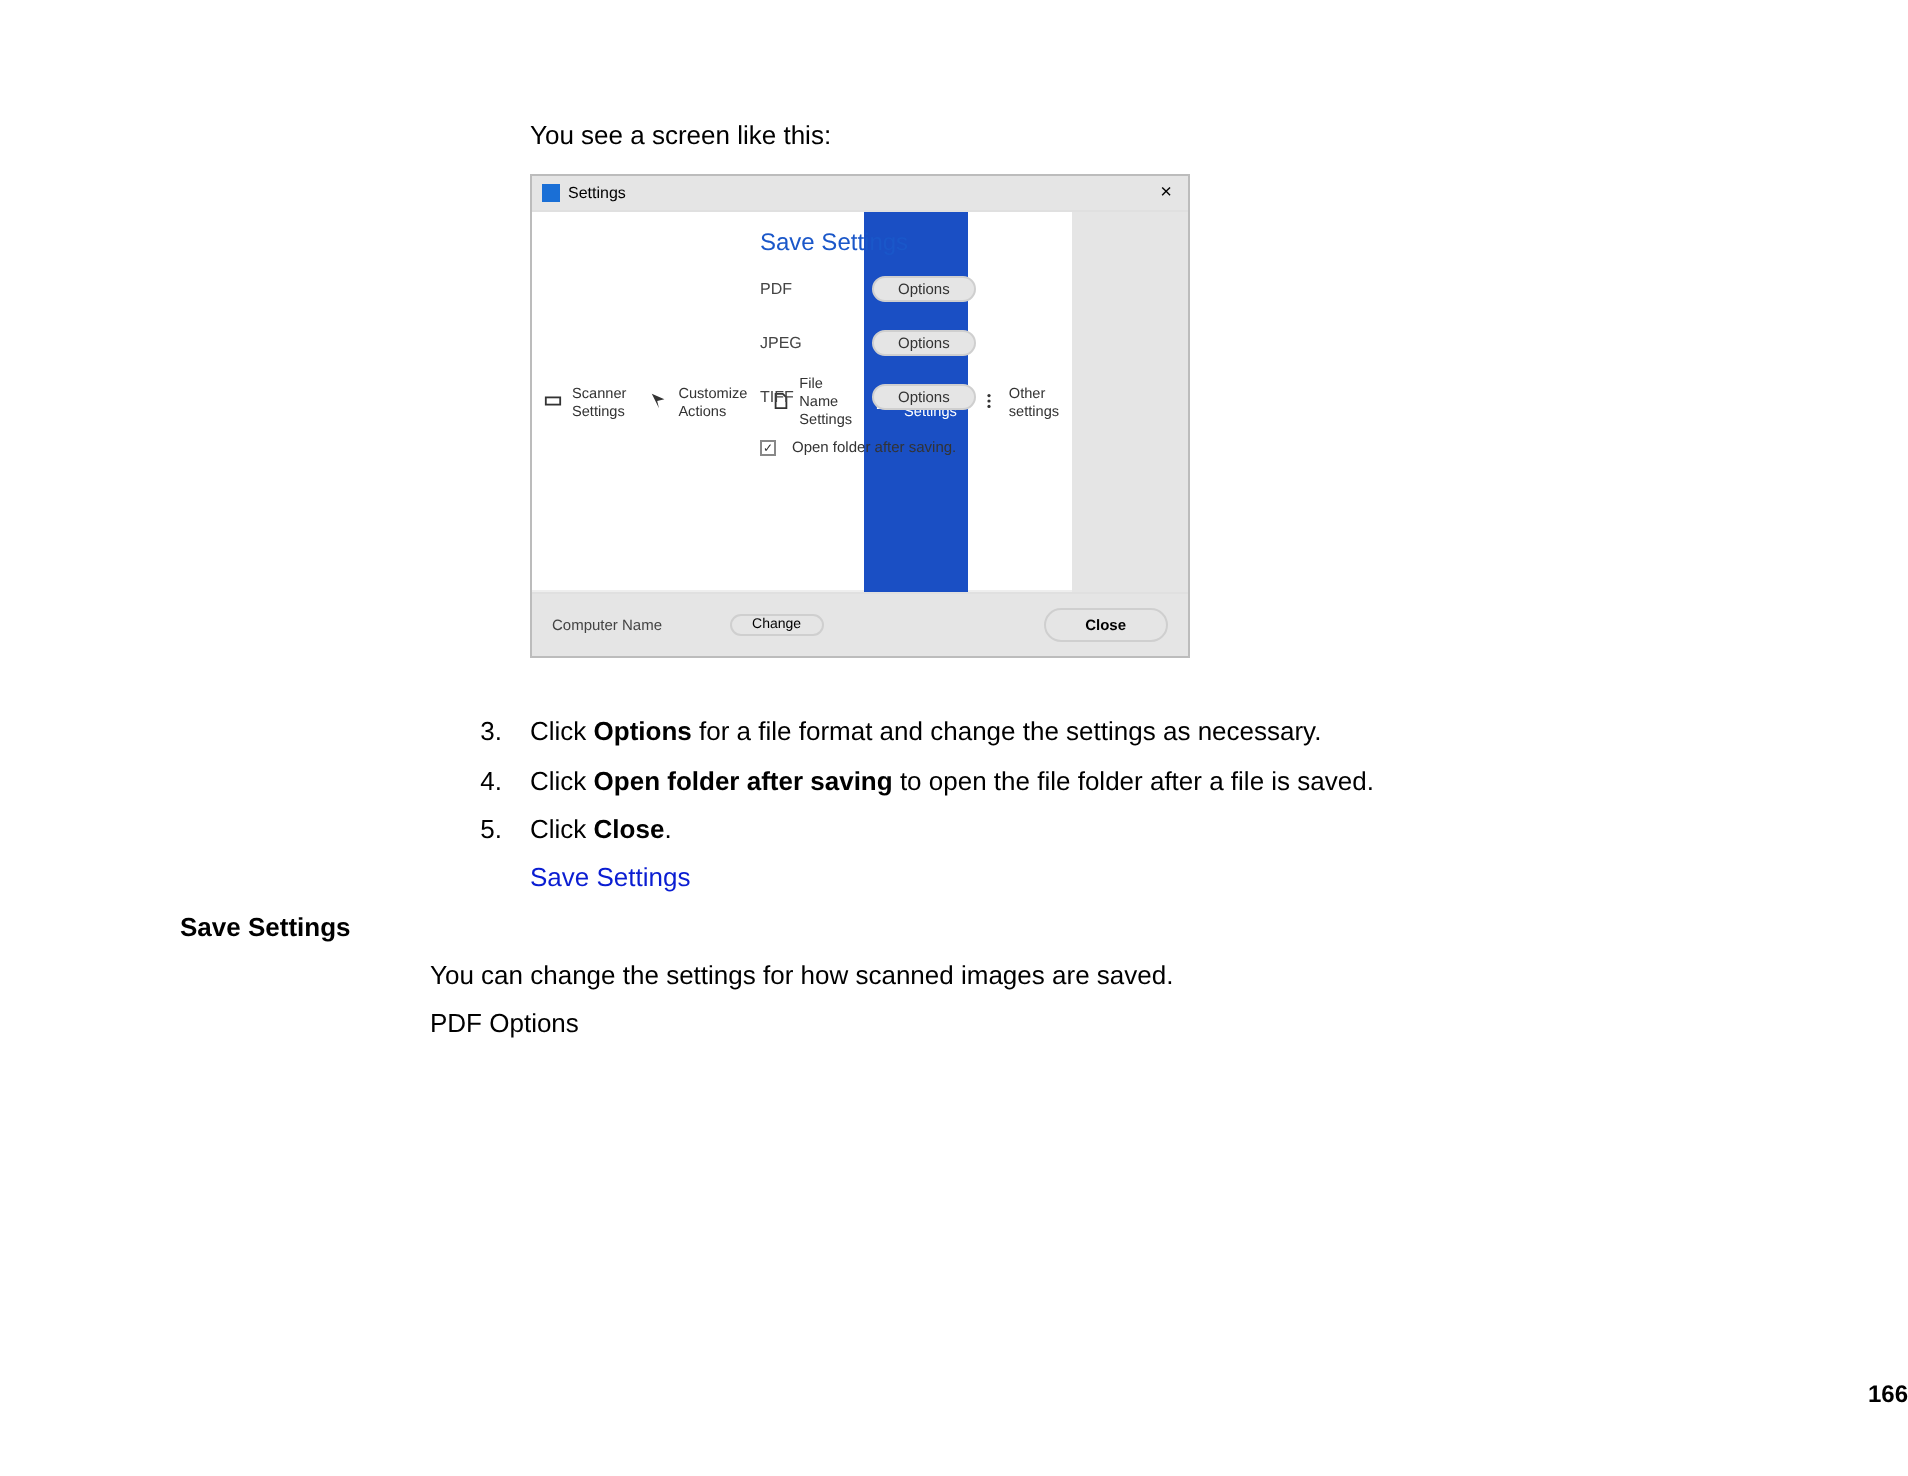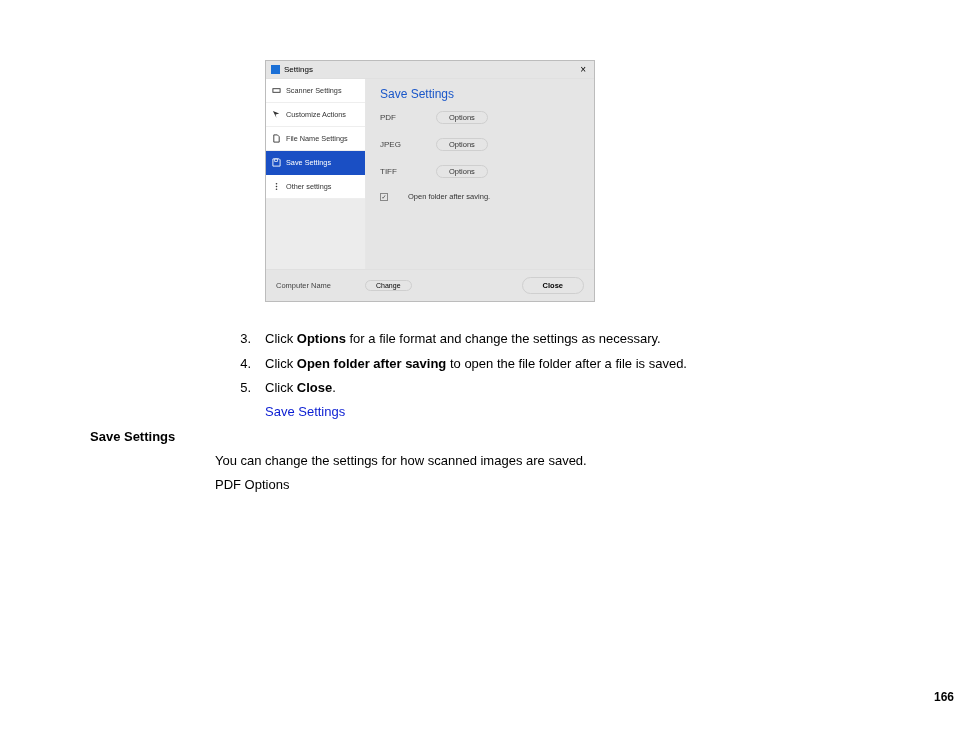--- a/index.html
+++ b/index.html
@@ -31,42 +31,42 @@
   .titlebar-left { display: flex; align-items: center; gap: 4px; }
   .title-icon {
     width: 9px; height: 9px; background: #1a6fd6; display: inline-block;
   }
   .close-x { font-size: 10px; padding: 0 3px; }
   .dialog-body { display: flex; height: 190px; }
   .nav {
     width: 100px;
     border-right: 1px solid #e6e6e6;
     background: #fff;
-    display: flex; flex-direction: column;
+    display: flex; flex-direction: row;
   }
   .nav-item {
     display: flex; align-items: center; gap: 5px;
     padding: 7px 6px;
     border-bottom: 1px solid #eee;
     font-size: 7.3px;
     color: #333;
     background: #fff;
   }
   .nav-item.active { background: #1a4fc4; color: #fff; border-bottom-color: #1a4fc4;}
   .nav-icon { width: 9px; height: 9px; display: inline-flex; align-items: center; justify-content: center; }
   .nav-fill { flex: 1; background: #ececec; }
   .panel { flex: 1; padding: 8px 10px 6px 14px; }
   .panel-title { color: #1a57c9; font-size: 12px; margin-bottom: 10px; }
   .opt-row { display: flex; align-items: center; gap: 26px; margin-bottom: 14px; }
   .opt-label { width: 30px; font-size: 8px; color: #444; }
   .opt-btn {
     background: #e5e5e5; border: 1px solid #cfcfcf; border-radius: 8px;
     font-size: 7.5px; padding: 1px 12px; color: #333;
   }
-  .chk-row { display: flex; align-items: center; gap: 20px; font-size: 7.5px; color: #333; margin-top: 2px;}
+  .chk-row { display: flex; align-items: center; gap: 8px; font-size: 7.5px; color: #333; margin-top: 2px;}
   .chk { width: 8px; height: 8px; border: 1px solid #888; display:inline-flex; align-items:center; justify-content:center; font-size:6px; color:#333;}
   .dialog-footer {
     border-top: 1px solid #e0e0e0;
     display: flex; align-items: center; justify-content: space-between;
     padding: 7px 10px;
   }
   .cn-group { display: flex; align-items: center; gap: 34px; font-size: 7.5px; color: #444;}
   .change-btn {
     background: #e5e5e5; border: 1px solid #cfcfcf; border-radius: 8px;
     font-size: 7px; padding: 1px 10px;
@@ -88,20 +88,21 @@
   .pagenum {
     position: absolute; bottom: 34px; left: 0; right: 0;
     text-align: right; font-weight: bold; font-size: 12px;
   }
   b { font-weight: bold; }
 </style>
 </head>
 <body>
 
 <div class="page">
+  <div class="intro">You see a screen like this:</div>
 
   <div class="dialog-wrap">
     <div class="dialog">
       <div class="titlebar">
         <div class="titlebar-left">
           <span class="title-icon"></span>
           <span>Settings</span>
         </div>
         <span class="close-x">×</span>
       </div>

